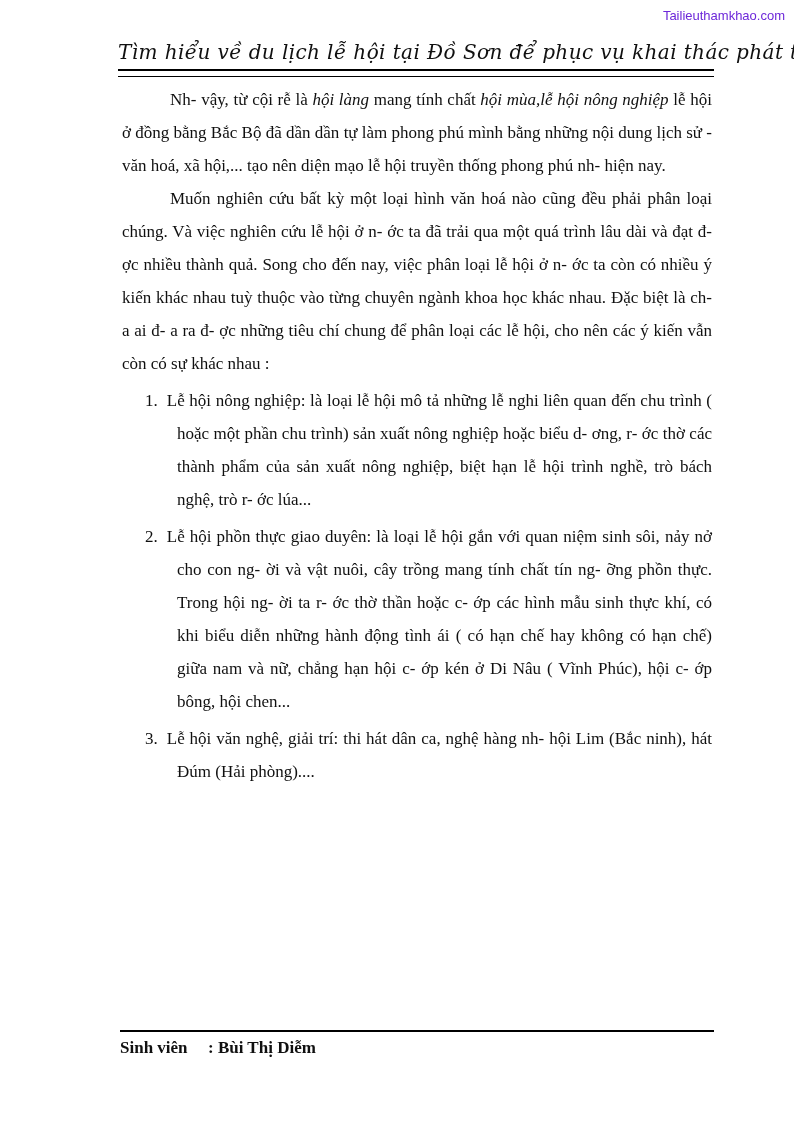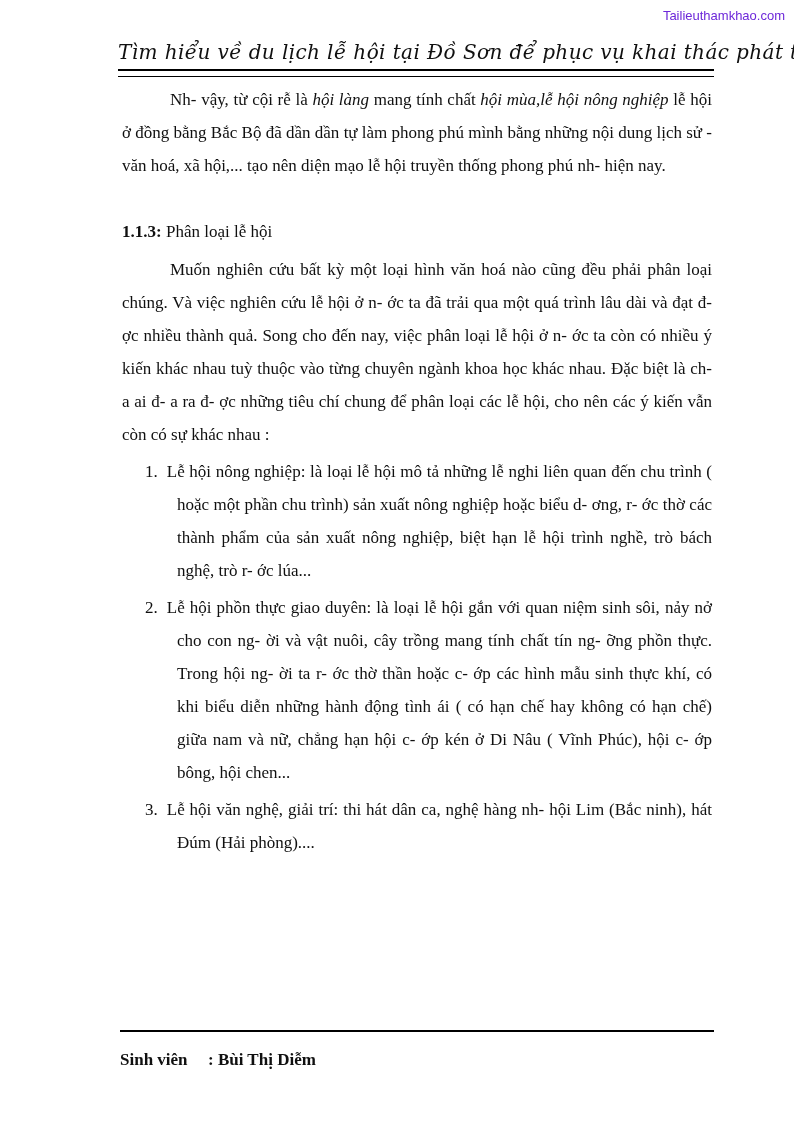--- a/index.html
+++ b/index.html
@@ -39,42 +39,41 @@
   .indent { text-indent: 48px; }
   .it { font-style: italic; }
   .b  { font-weight: bold; }
   .heading { margin-top: 33px; margin-bottom: 5px; text-align: left; }
   .dash-para { text-indent: 48px; }
   .list-item { margin-left: 55px; text-indent: -32px; margin-top: 4px; }
   .num { margin-right: 9px; }
   .page-footer {
     position: absolute; left: 120px; right: 80px; top: 1030px;
     border-top: 2.5px solid #000;
-    padding-top: 16px;
+    padding-top: 4px;
     font-weight: bold; font-size: 17px; line-height: 24px;
   }
   .footer-row { display: flex; justify-content: space-between; }
   .label-col { display: inline-block; width: 88px; }
 </style>
 </head>
 <body>
 
 <div class="watermark">Tailieuthamkhao.com</div>
 
 <div class="page-header">
   <div class="header-title">Tìm hiểu về du lịch lễ hội tại Đồ Sơn để phục vụ khai thác phát triển du lịch</div>
   <div class="header-rule"></div>
 </div>
 
 <div class="content">
 
 
   <p class="para indent"><span>Nh- vậy, từ cội rễ là </span><span class="it">hội làng</span><span> mang tính chất </span><span class="it">hội mùa,lễ hội nông nghiệp</span><span> lễ hội ở đồng bằng Bắc Bộ đã dần dần tự làm phong phú mình bằng  những nội dung lịch sử - văn hoá, xã hội,... tạo nên diện mạo lễ hội truyền thống phong phú nh- hiện nay.</span></p>
 
-  <p class="heading"><span class="b">1.1.3:</span><span> Phân loại lễ hội</span></p>
 
   <p class="para indent">Muốn nghiên cứu bất kỳ một loại hình văn hoá nào cũng đều phải phân loại chúng. Và việc nghiên cứu lễ hội ở n- ớc ta đã trải qua một quá trình lâu dài và đạt đ- ợc nhiều thành quả. Song cho đến nay, việc phân loại lễ hội ở n- ớc ta còn có nhiều ý kiến khác nhau tuỳ thuộc vào từng chuyên ngành khoa học khác nhau. Đặc biệt là ch- a ai đ- a ra đ- ợc những tiêu chí chung để phân loại các lễ hội, cho nên các ý kiến vẫn còn có sự khác nhau :</p>
 
 
   <div class="list-item"><span class="num">1.</span><span>Lễ hội nông nghiệp: là loại lễ hội mô tả những lễ nghi liên quan đến chu trình ( hoặc một phần chu trình) sản xuất nông nghiệp hoặc biểu d- ơng, r- ớc thờ các thành phẩm của sản xuất nông nghiệp, biệt hạn lễ hội trình nghề, trò bách nghệ, trò r- ớc lúa...</span></div>
 
   <div class="list-item"><span class="num">2.</span><span>Lễ hội phồn thực giao duyên: là loại lễ hội gắn với quan niệm sinh sôi, nảy nở cho con ng- ời và vật nuôi, cây trồng mang tính chất tín ng- ỡng phồn thực. Trong hội ng- ời ta r- ớc thờ thần hoặc c- ớp các hình mẫu sinh thực khí, có khi biểu diễn những hành động tình ái ( có hạn chế hay không có hạn chế) giữa nam và nữ, chẳng hạn hội c- ớp kén ở Di Nâu ( Vĩnh Phúc), hội c- ớp bông, hội chen...</span></div>
 
   <div class="list-item"><span class="num">3.</span><span>Lễ hội văn nghệ, giải trí: thi hát dân ca, nghệ hàng nh-  hội Lim (Bắc ninh), hát Đúm (Hải phòng)....</span></div>
 

